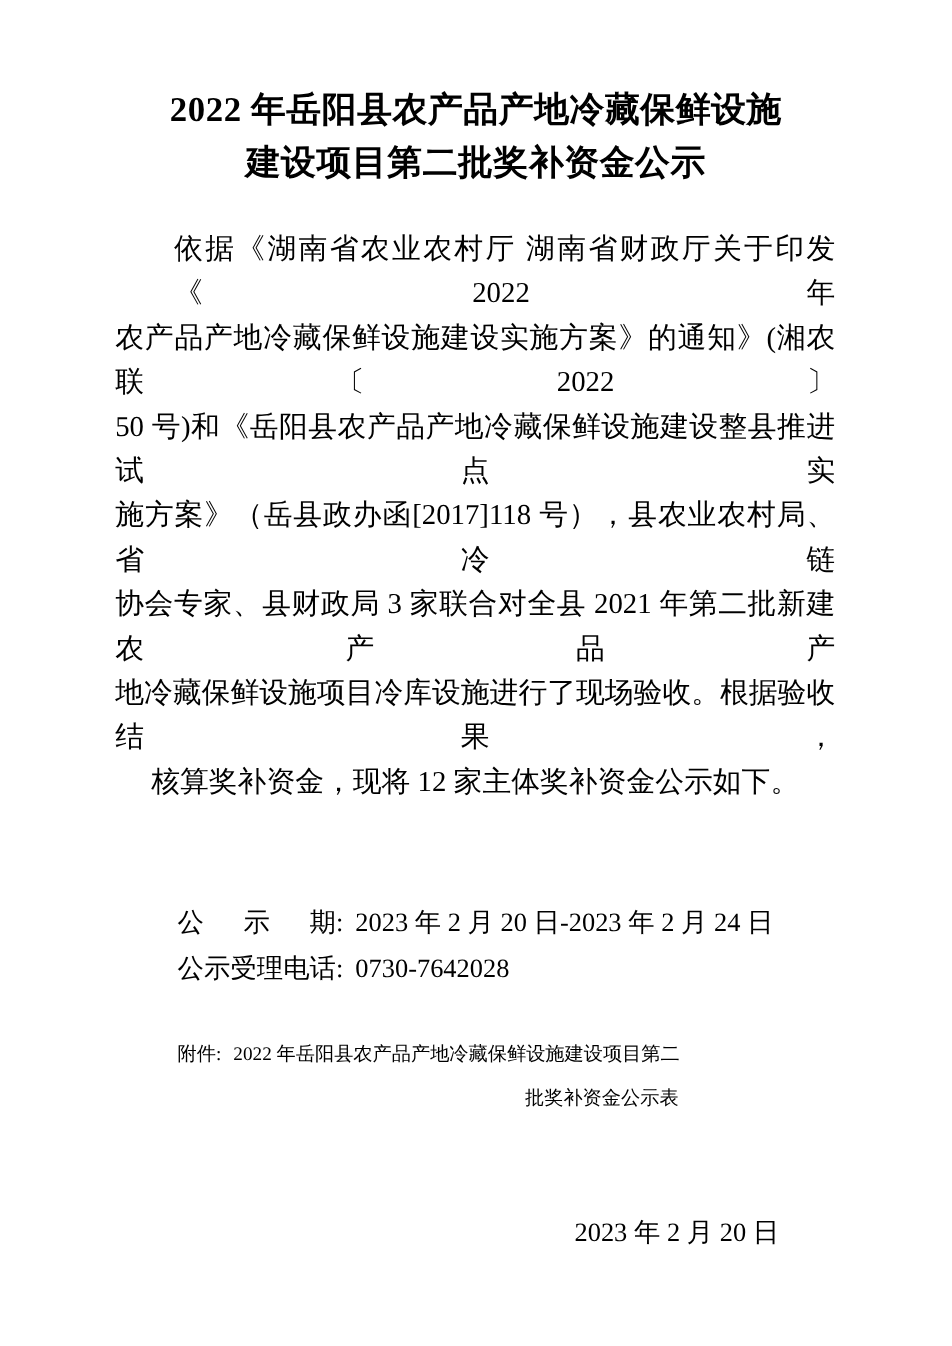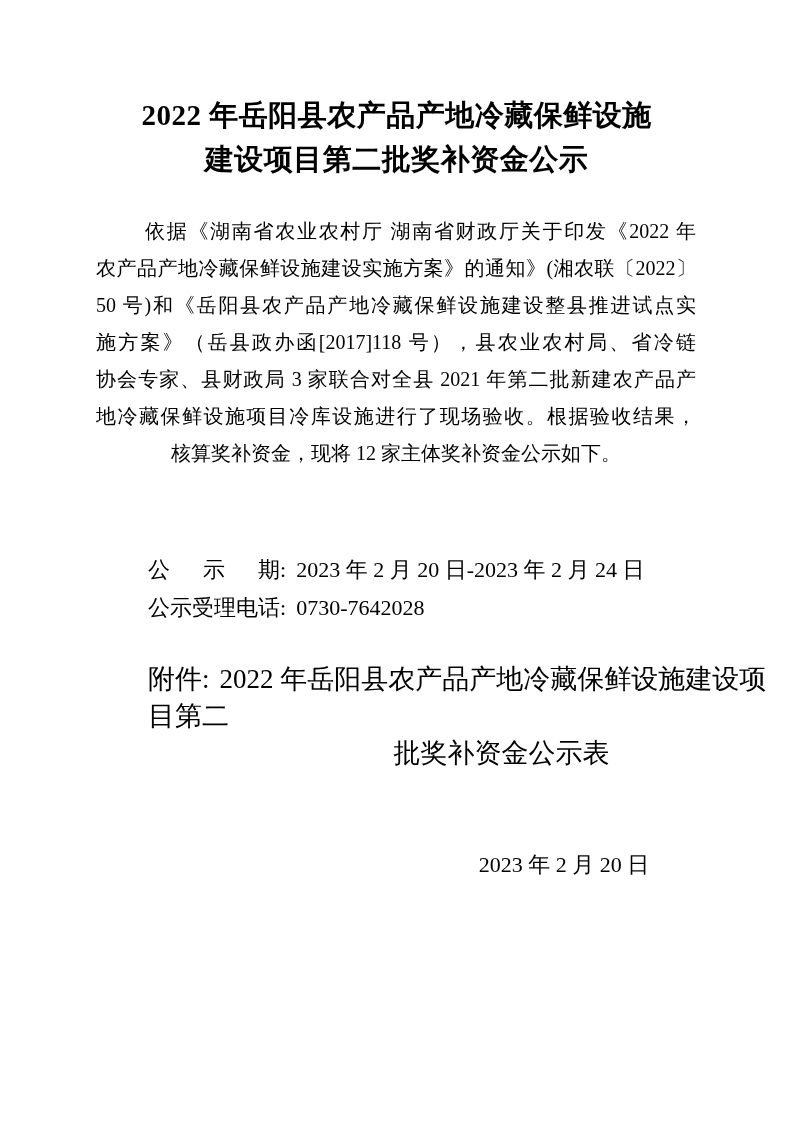--- a/index.html
+++ b/index.html
@@ -9,37 +9,37 @@
   }
   .page {
     position: relative;
     width: 793px;
     height: 1122px;
     background: #ffffff;
     color: #000000;
     font-family: "Liberation Serif", "DejaVu Serif", serif;
     overflow: hidden;
     box-sizing: border-box;
-    padding-top: 93px;
+    padding-top: 70px;
   }
   .doc-title {
     margin: 0;
     font-size: 29px;
     line-height: 44px;
     font-weight: bold;
     text-align: center;
     letter-spacing: 0.5px;
   }
   .doc-title .title-line {
     display: block;
   }
   .body-paragraph {
     width: 600px;
     margin: 32px 97px 0 96px;
-    font-size: 20px;
+    font-size: 24px;
     line-height: 37px;
   }
   .pline {
     white-space: nowrap;
     text-align: center;
   }
   .pline.just {
     text-align: justify;
     text-align-last: justify;
     text-justify: inter-ideograph;
@@ -56,21 +56,21 @@
   .spread-label {
     display: inline-flex;
     width: 132px;
     justify-content: space-between;
   }
   .after-colon {
     margin-left: 10px;
   }
   .attachment-block {
     margin: 34px 0 0 148px;
-    font-size: 27px;
+    font-size: 16px;
     line-height: 37px;
   }
   .attachment-cont {
     margin-left: 62px;
     text-align: center;
   }
   .signature-block {
     margin: 73px 0 0 474px;
     width: 180px;
     text-align: center;

